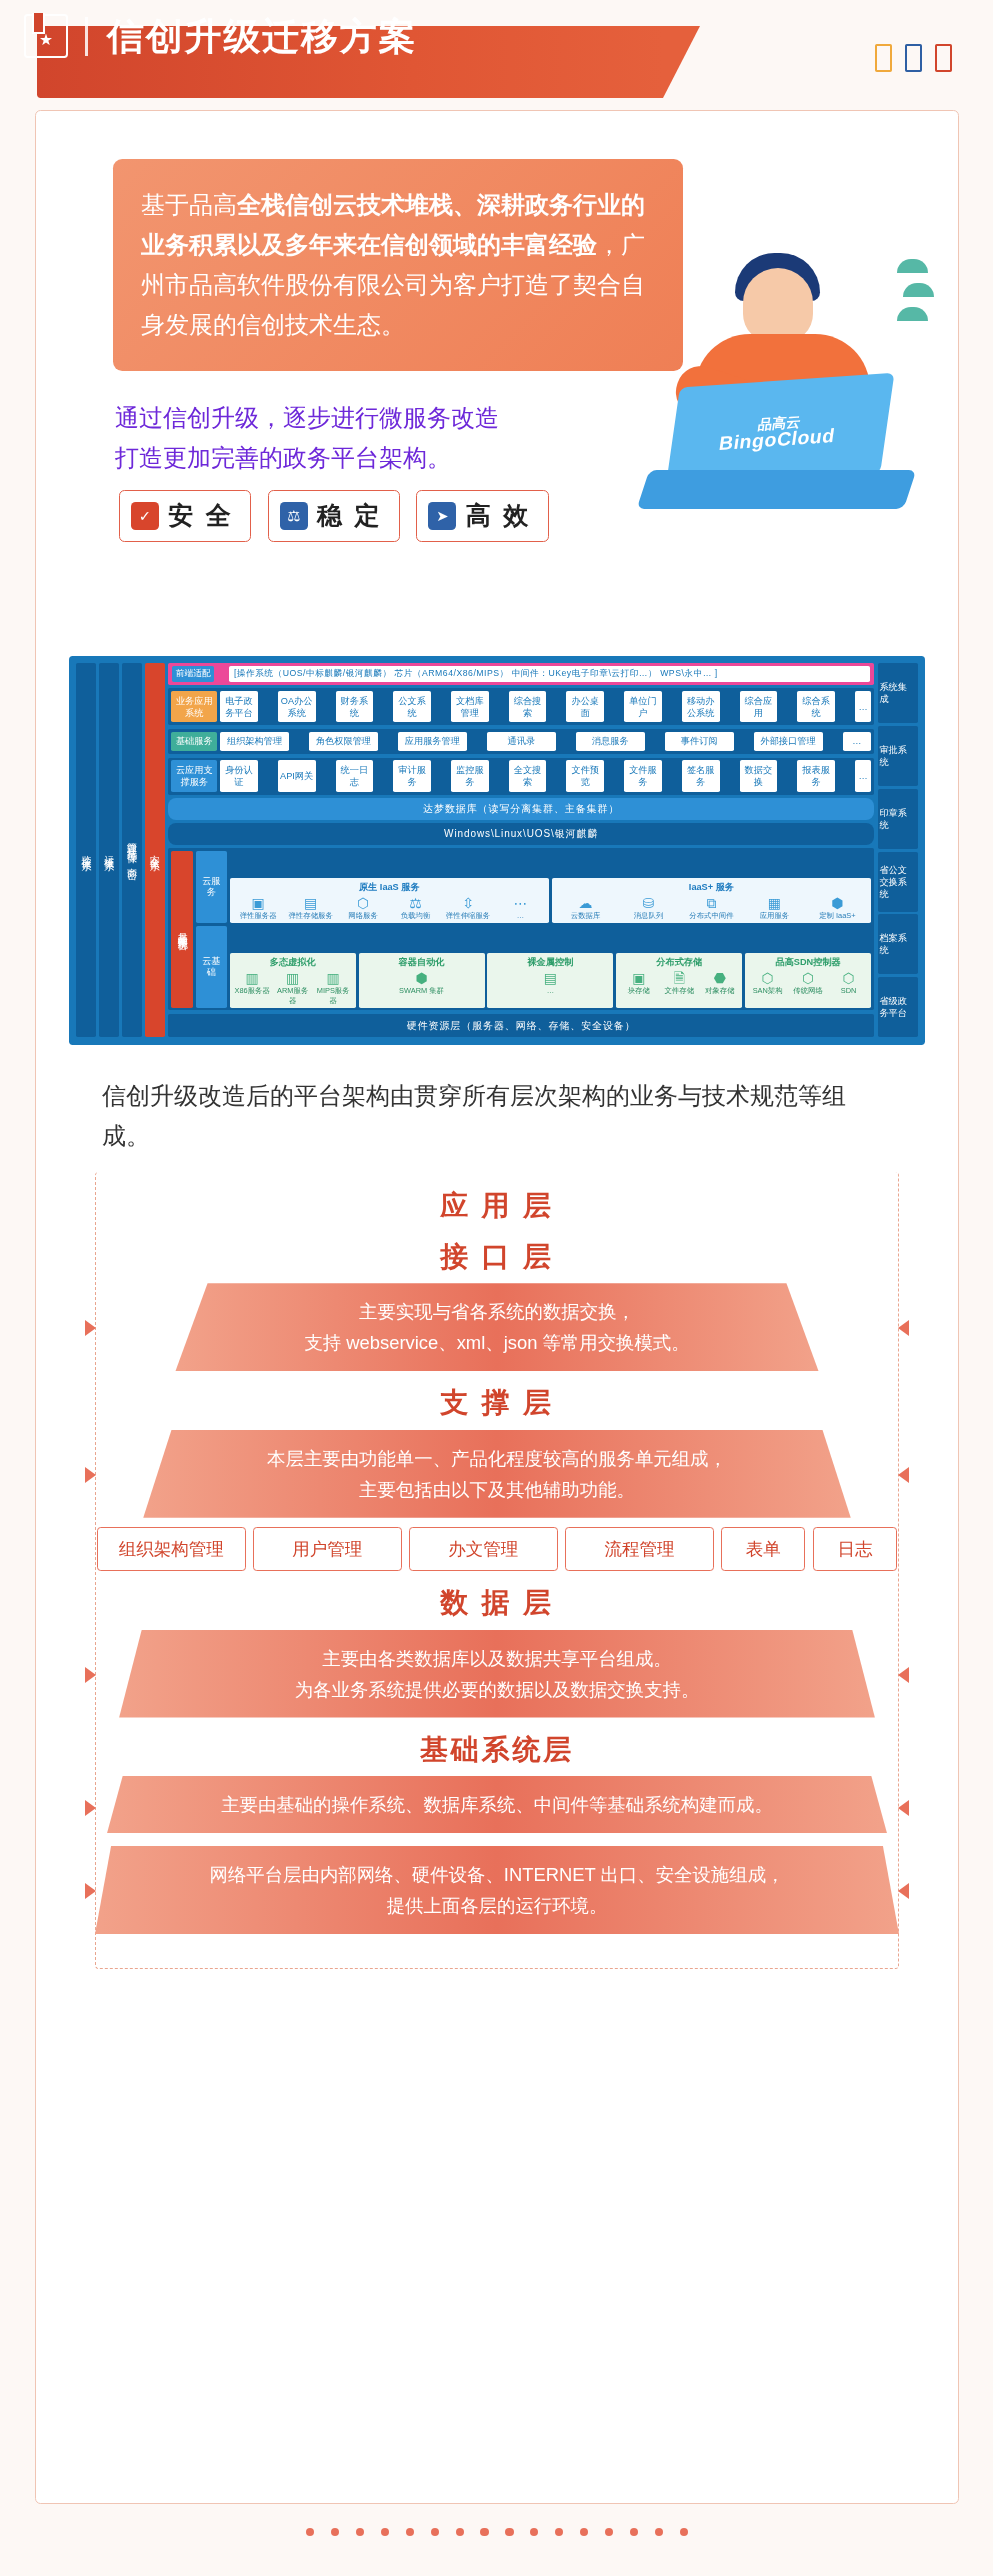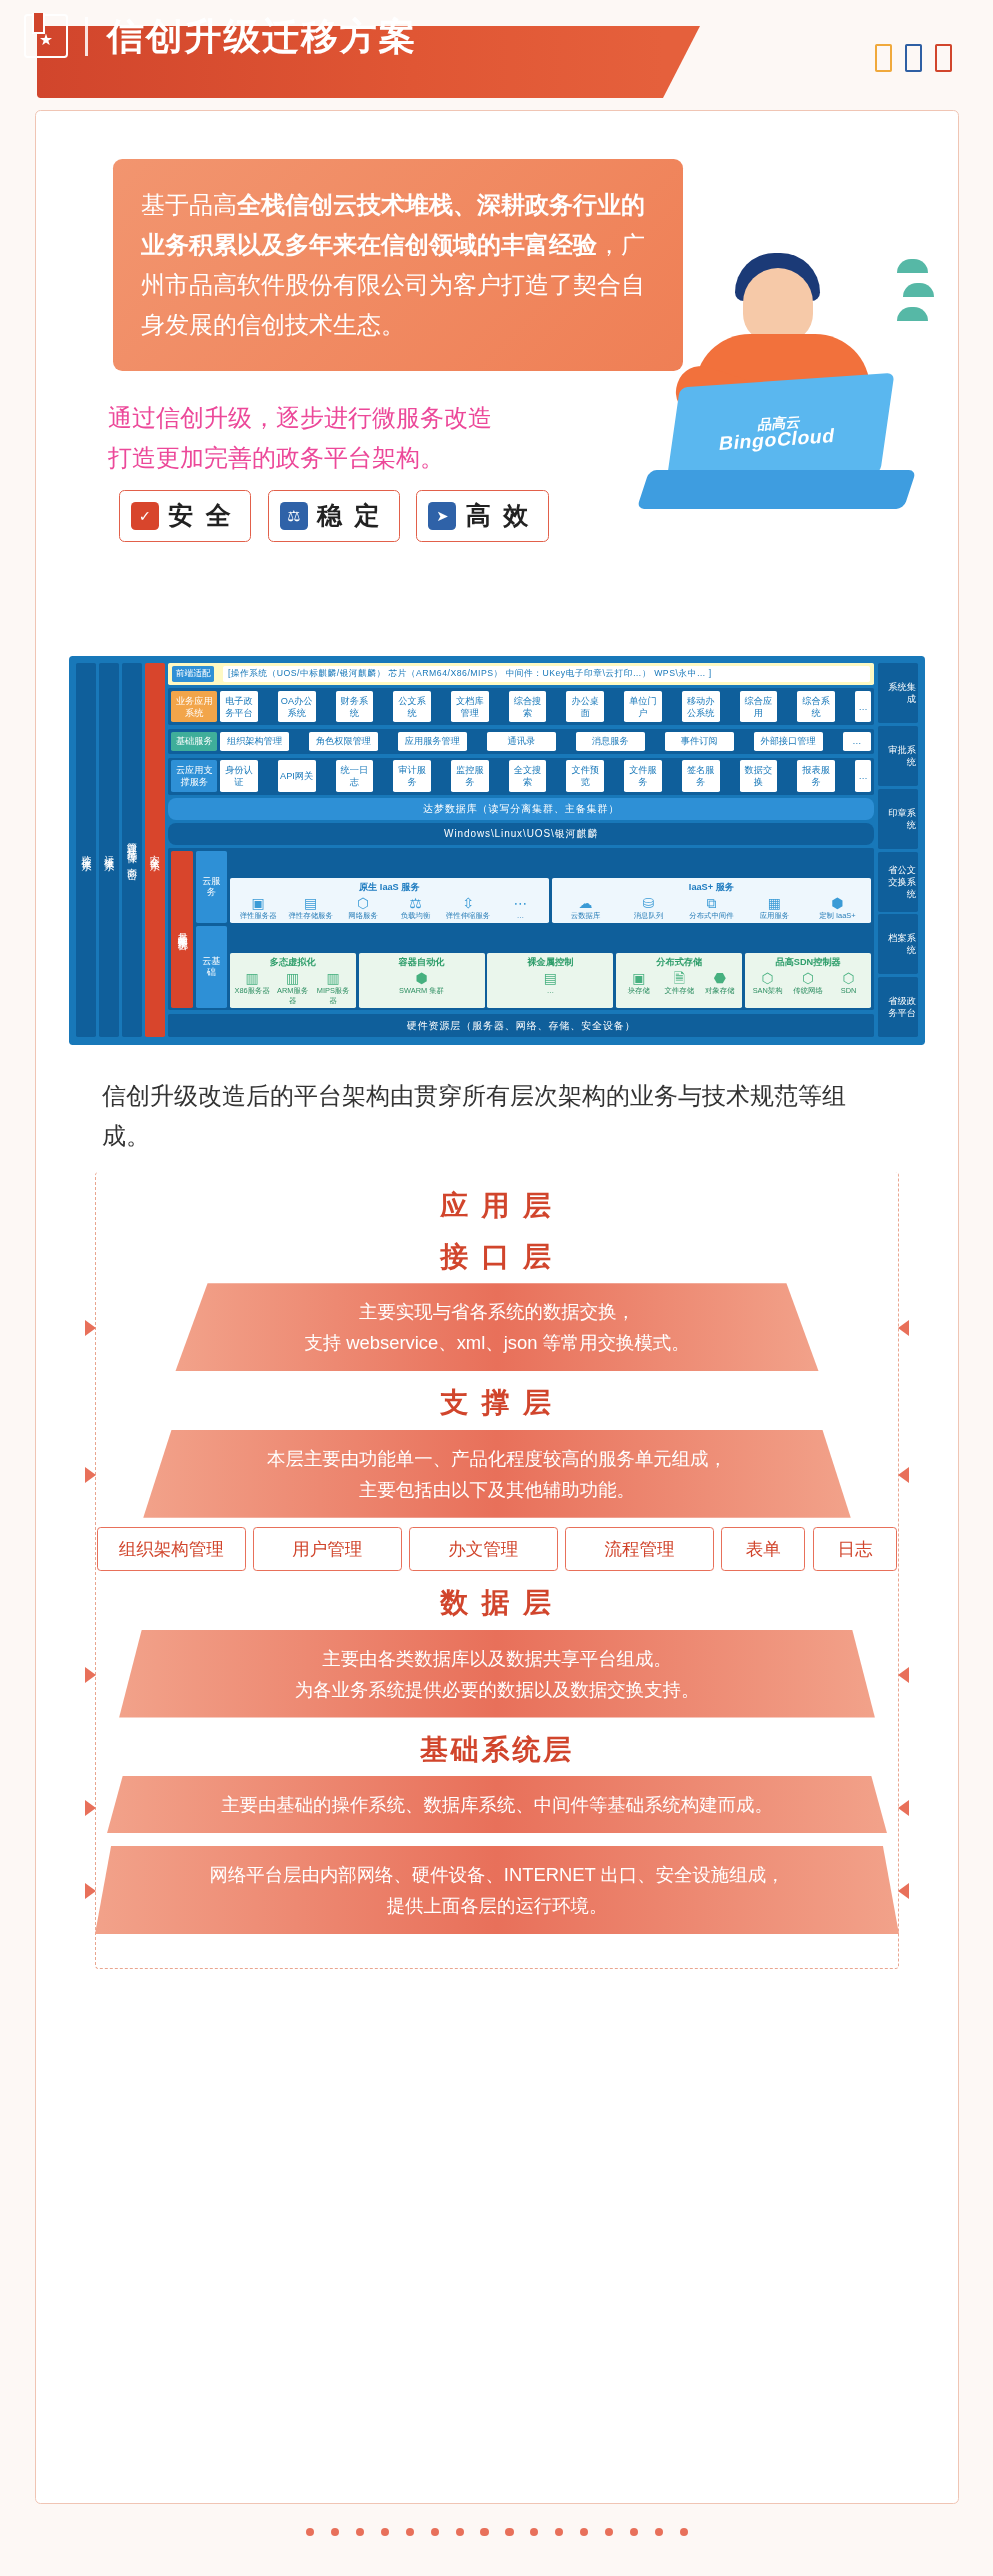--- a/index.html
+++ b/index.html
@@ -126,23 +126,23 @@
     padding:26px 28px;
     color:#fff;
     font-size:24px;
     line-height:40px;
     box-sizing:border-box;
     z-index:3;
   }
   .intro-bubble b{font-weight:bold;}
   .intro-sub{
     position:absolute;
-    left:61px; top:276px;
+    left:68px; top:276px;
     width:515px;
-    color:#ec4899;
+    color:#6d28d9;
     font-size:24px;
     line-height:40px;
     z-index:3;
   }
   .tags{
     position:absolute;
     left:72px; top:368px;
     display:flex;
     gap:16.6px;
     z-index:3;
@@ -289,33 +289,33 @@
     display:flex;
     flex-direction:column;
     gap:2.8px;
     width:40px;
   }
   .rbox{
     flex:1;
     background:#0f5f9b;
     border-radius:1.8px;
     display:flex;align-items:center;justify-content:center;
-    text-align:right;
+    text-align:left;
     font-size:9.2px;
     line-height:12px;
     padding:1.8px;
     box-sizing:border-box;
   }
   .adapt{
-    background:#fef9c3;
+    background:#ec4899;
     border-radius:1.8px;
     padding:2.8px 3.7px;
     display:flex;
     align-items:flex-end;
-    gap:9px;
+    gap:15px;
     font-size:8.7px;
   }
   .adapt .lbl{
     background:#2e90d6;
     border-radius:1.8px;
     padding:1.8px 3.7px;
     white-space:nowrap;
   }
   .adapt .body{
     flex:1;

